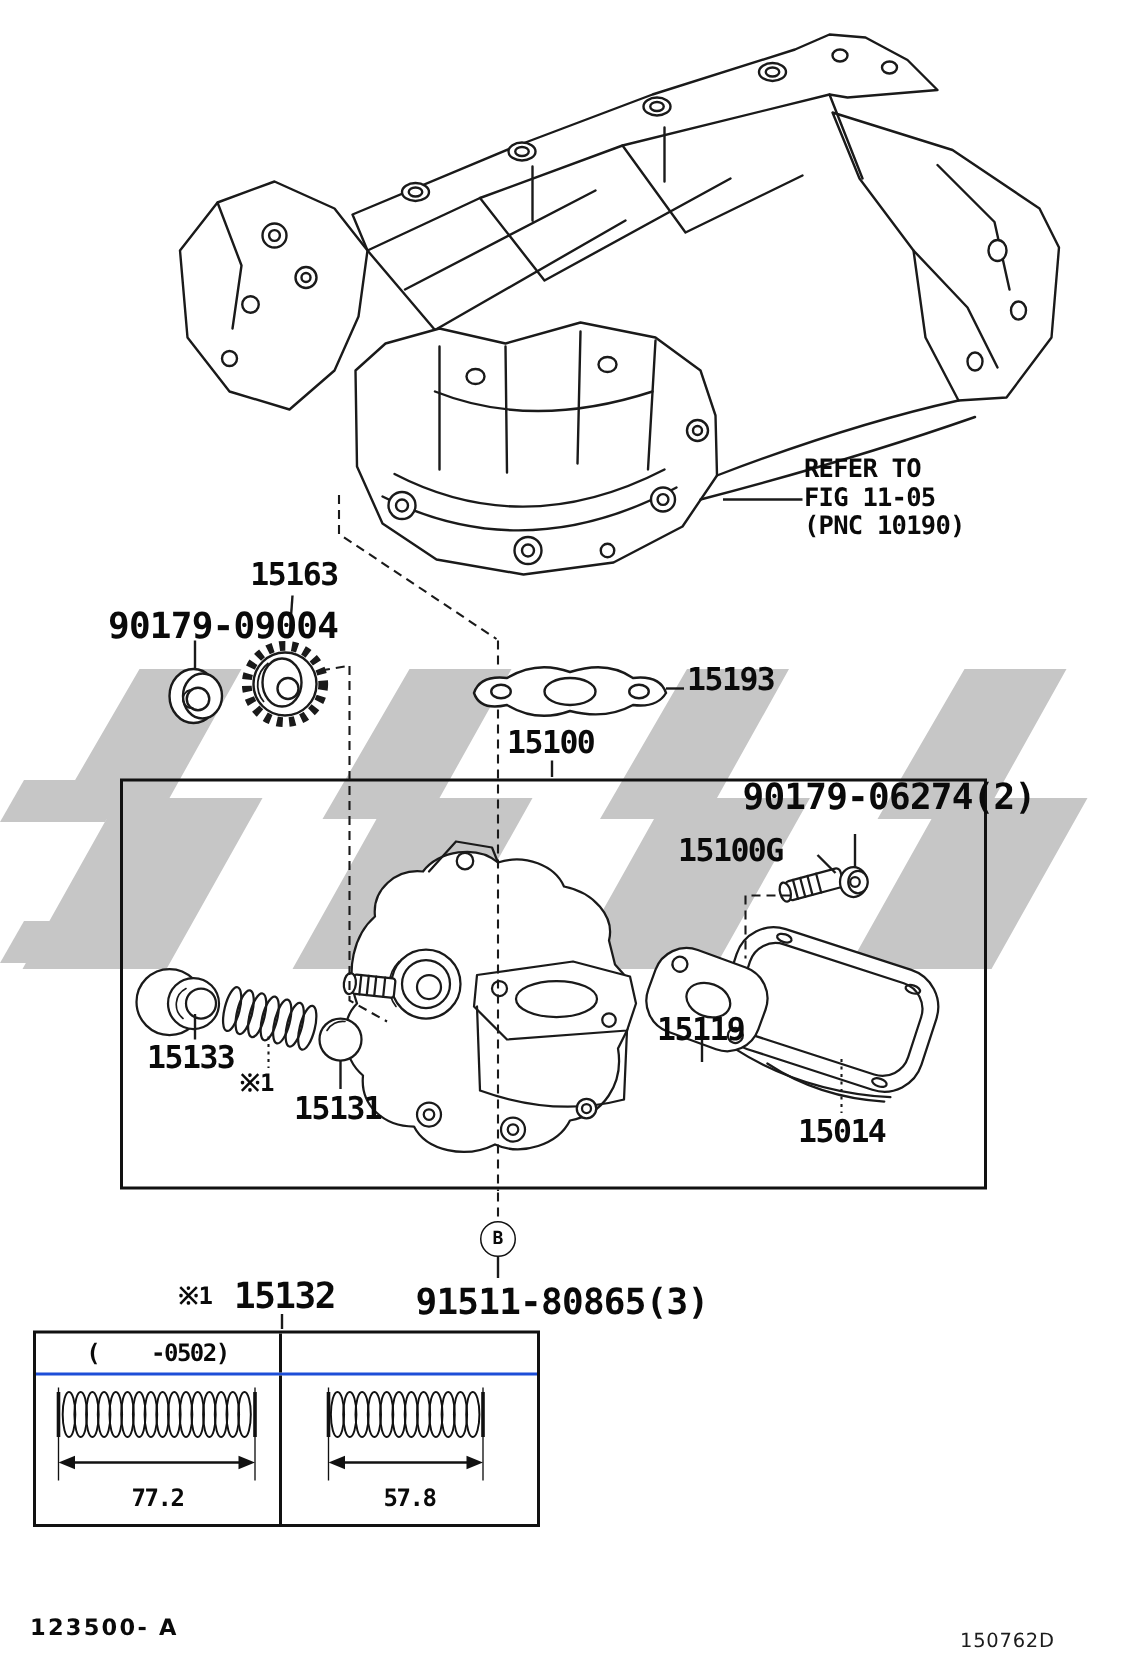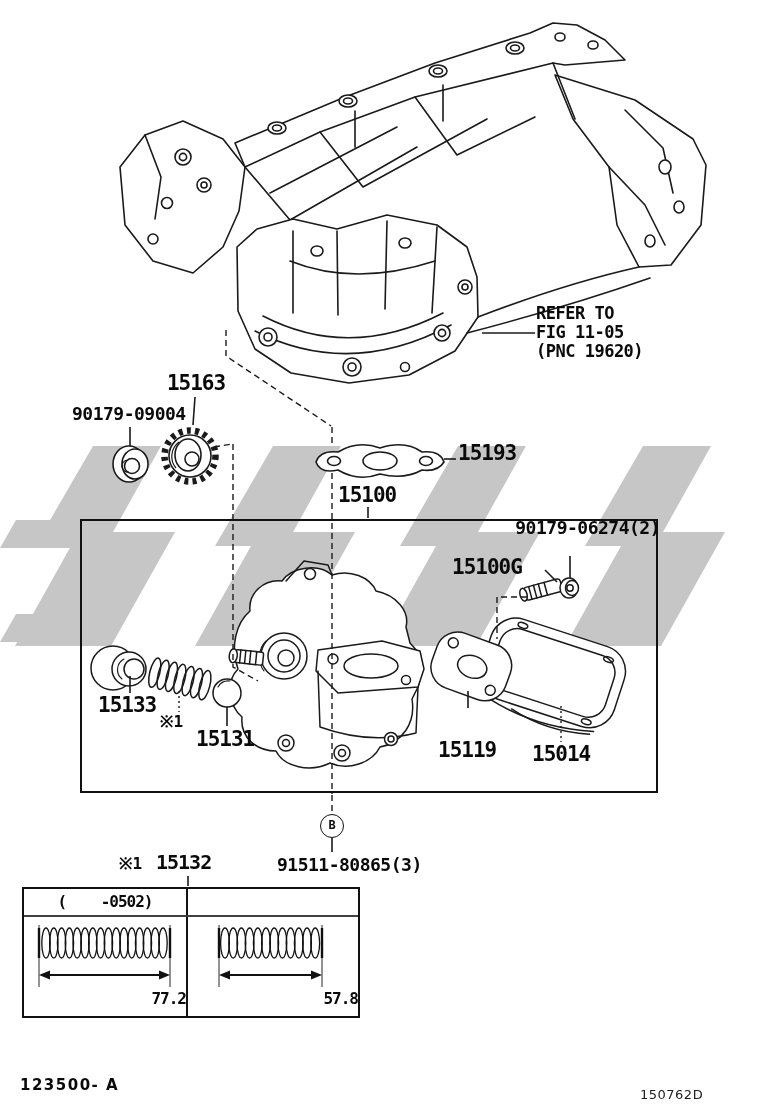--- a/index.html
+++ b/index.html
@@ -2,40 +2,40 @@
 <html><head>
 <meta charset="utf-8">
 <style>
   html,body{margin:0;padding:0;background:#fff;}
   #page{position:relative;width:760px;height:1112px;background:#fff;overflow:hidden;
         font-family:"DejaVu Sans Mono",monospace;color:#0a0a0a;}
   .abs{position:absolute;}
   svg{display:block;}
   .lbl{position:absolute;font:bold 21px "DejaVu Sans Mono",monospace;color:#0a0a0a;
        letter-spacing:-1px;white-space:nowrap;line-height:1;}
-  .lbl.md{font-size:18px;letter-spacing:-0.5px;}
+  .lbl.md{font-size:24px;letter-spacing:-0.5px;}
   .lbl.sm{font-size:16px;letter-spacing:0;}
   .center{text-align:center;}
   .right{text-align:right;}
   .note3{position:absolute;font:bold 17px "DejaVu Sans Mono",monospace;line-height:19px;
          letter-spacing:-0.5px;white-space:nowrap;}
   #b-circle{position:absolute;left:320px;top:814px;width:22px;height:22px;border:1.7px solid #111;
             border-radius:50%;font:bold 12px "DejaVu Sans Mono",monospace;text-align:center;
             line-height:21px;background:#fff;}
   
   #spring-table{position:absolute;left:22px;top:887px;width:338px;height:131px;
                 border:2px solid #111;box-sizing:border-box;background:transparent;}
   #spring-table .hdr-row{display:grid;grid-template-columns:164px 1fr;height:26px;
-                border-bottom:2px solid #404040;}
+                border-bottom:2px solid #1d4ed8;}
   #spring-table .body-row{display:grid;grid-template-columns:164px 1fr;height:101px;}
   #spring-table .cell-l{border-right:2px solid #111;}
   #spring-table .th{font:bold 16px "DejaVu Sans Mono",monospace;text-align:center;
                 line-height:25px;white-space:pre;letter-spacing:-1px;}
   #spring-table .td{position:relative;}
-  .dim-val{position:absolute;left:0;top:72px;width:100%;text-align:right;
+  .dim-val{position:absolute;left:0;top:72px;width:100%;text-align:center;
            font:bold 16px "DejaVu Sans Mono",monospace;letter-spacing:-1px;}
   #footer-left{position:absolute;left:20px;top:1076px;font:bold 15px "DejaVu Sans",sans-serif;
                letter-spacing:1.5px;}
   #footer-right{position:absolute;left:640px;top:1087px;width:112px;text-align:left;
                 font:13px "DejaVu Sans",sans-serif;letter-spacing:0.5px;color:#1c1c1c;}
   #pump-box{position:absolute;left:80px;top:519px;width:578px;height:274px;
             border:2px solid #111;box-sizing:border-box;}
 </style>
 </head>
 <body>
@@ -248,41 +248,41 @@
       <line x1="332" y1="795" x2="332" y2="813"></line>
       <line x1="214" y1="447" x2="232" y2="444"></line>
       <polyline points="233,444 233,667 258,681"></polyline>
       <polyline points="527,597 497,597 497,639"></polyline>
     </g>
   </svg>
 
   <div class="note3" style="left:536px;top:304px">
     <div>REFER TO</div>
     <div>FIG 11-05</div>
-    <div>(PNC 19620)</div>
+    <div>(PNC 10190)</div>
   </div>
 
   <div class="lbl center" style="left:158px;top:373px;width:76px">15163</div>
   <div class="lbl md" style="left:72px;top:405px">90179-09004</div>
   <div class="lbl" style="left:458px;top:443px">15193</div>
   <div class="lbl" style="left:338px;top:485px">15100</div>
   <div class="lbl md right" style="left:495px;top:519px;width:165px">90179-06274(2)</div>
   <div class="lbl" style="left:452px;top:557px">15100G</div>
   <div class="lbl" style="left:98px;top:695px">15133</div>
   <div class="lbl sm" style="left:160px;top:714px">※1</div>
   <div class="lbl" style="left:196px;top:729px">15131</div>
-  <div class="lbl" style="left:438px;top:740px">15119</div>
+  <div class="lbl" style="left:438px;top:676px">15119</div>
   <div class="lbl" style="left:532px;top:744px">15014</div>
 
   <div id="b-circle">
     <span>B</span>
   </div>
 
   <div class="lbl sm" style="left:119px;top:856px">※1</div>
-  <div class="lbl" style="left:156px;top:852px;font-size:20px">15132</div>
+  <div class="lbl" style="left:156px;top:852px;font-size:24px">15132</div>
   <div class="lbl md" style="left:277px;top:856px">91511-80865(3)</div>
 
   <div id="spring-table">
     <div class="hdr-row">
       <div class="th cell-l">(    -0502)</div>
     </div>
     <div class="body-row">
       <div class="td cell-l">
         <svg width="164" height="78" viewBox="0 0 164 78">
           <g stroke="#111" fill="none">

